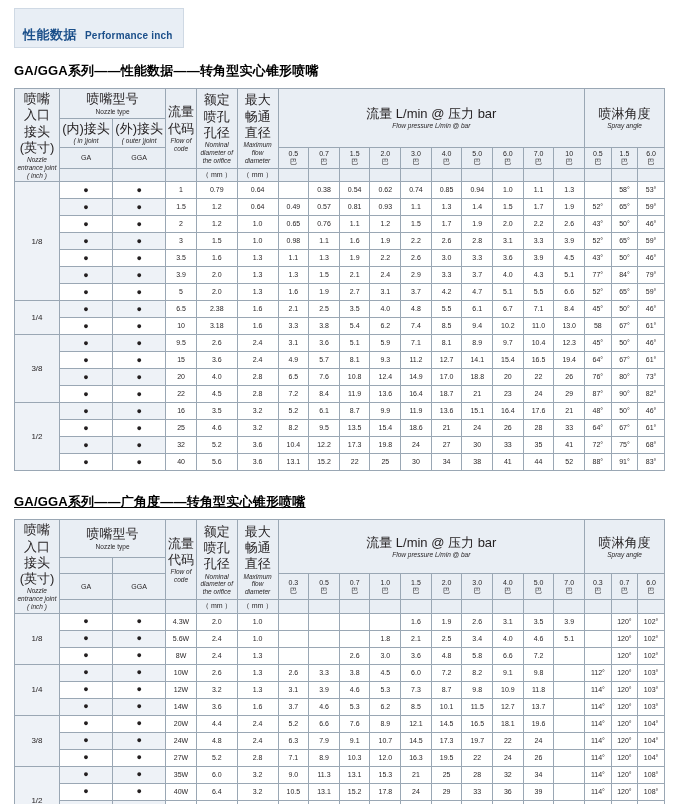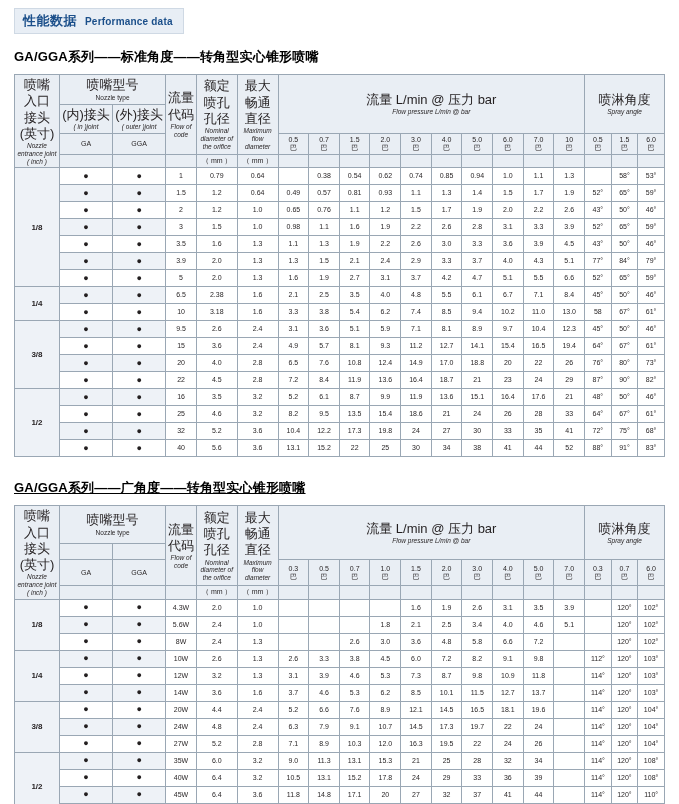--- a/index.html
+++ b/index.html
@@ -11,21 +11,21 @@
   }
   .page{width:679px;padding:0;box-sizing:border-box;}
 
   
   .banner{
     margin:8px 0 0 14px;
     display:inline-flex;
     align-items:center;
     background:#e8eef5;
     border:1px solid #cfd9e4;
-    padding:3px 10px 3px 8px;
+    padding:17px 10px 3px 8px;
   }
   .banner .cn{
     font-size:13px;
     font-weight:bold;
     color:#1b4f8a;
     letter-spacing:0.5px;
   }
   .banner .en{
     font-size:10px;
     font-weight:bold;
@@ -66,44 +66,44 @@
     padding:2px 1px;
   }
   .hdr-cn{font-size:13px;display:block;line-height:1.25;}
   .hdr-en{font-size:6.5px;display:block;line-height:1.2;font-style:italic;}
   .hdr-en.norm{font-style:normal;}
   .unit{font-size:7px;}
   .bar-cell{font-size:6.5px;line-height:1.1;}
   tbody td{height:14px;background:#fff;}
   tbody tr td.dot{font-size:9px;line-height:1;}
   td.grp{
-    font-weight:bold;
+    font-weight:normal;
     font-size:8px;
     background:#fff;
   }
   .shade{background:#eef2f7 !important;}
   .dotcol{background:#eef2f7;}
   .sep-row td{border-top:1px solid #5d6b79;}
   tbody td.ang{background:#fff;}
   .tbl-wrap table.spec tbody tr:nth-child(odd) td{background:#ffffff;}
   .tbl-wrap table.spec tbody td.dotcol{background:#eef2f7;}
   .spacer{height:18px;}
 </style>
 </head>
 <body>
 
 <div class="page">
 
   <div class="banner">
     <span class="cn">性能数据</span>
-    <span class="en">Performance data</span>
+    <span class="en">Performance inch</span>
   </div>
 
   
-  <div class="section-title">GA/GGA系列——标准角度——转角型实心锥形喷嘴</div>
+  <div class="section-title">GA/GGA系列——性能数据——转角型实心锥形喷嘴</div>
 
   <div class="tbl-wrap">
     <table class="spec">
       <colgroup>
         <col style="width:44px">
           <col style="width:52px">
           <col style="width:52px">
         <col style="width:30px">
           <col style="width:40px">
           <col style="width:40px">

